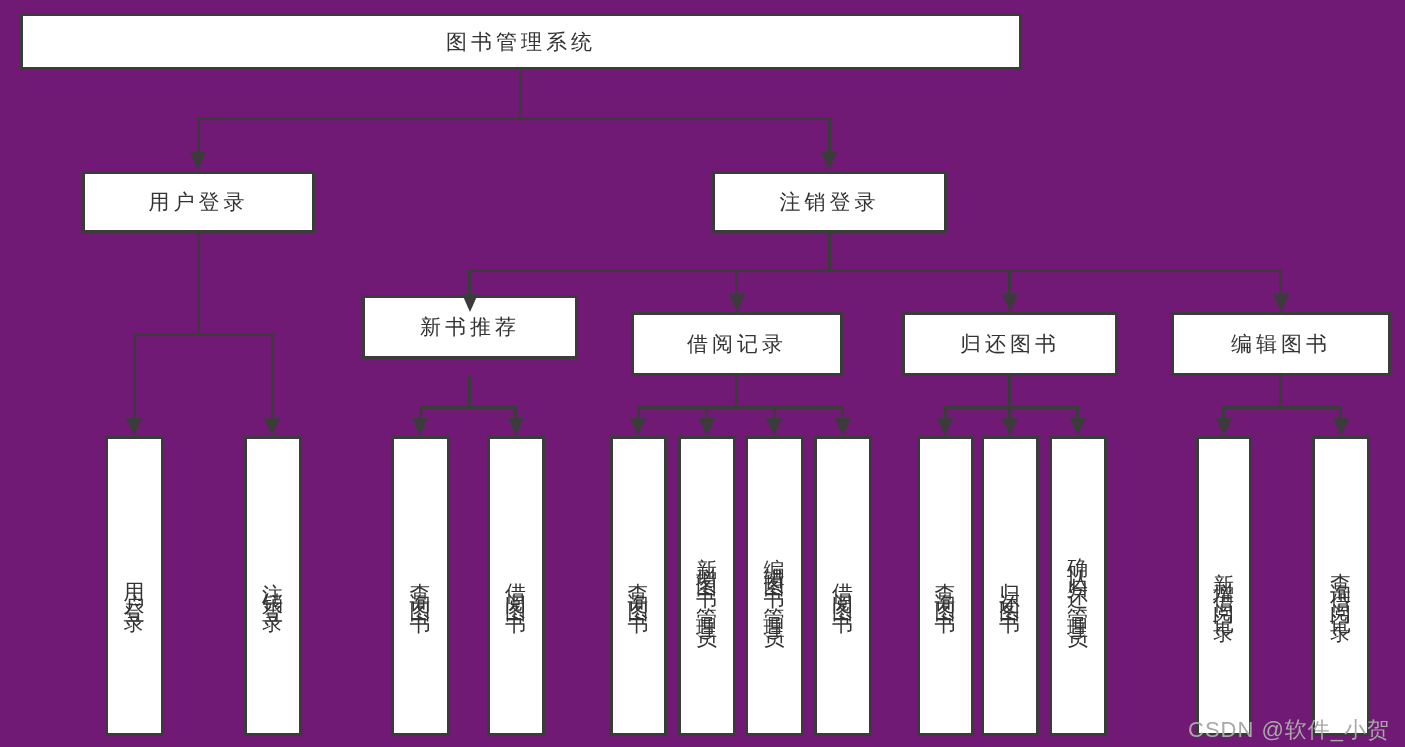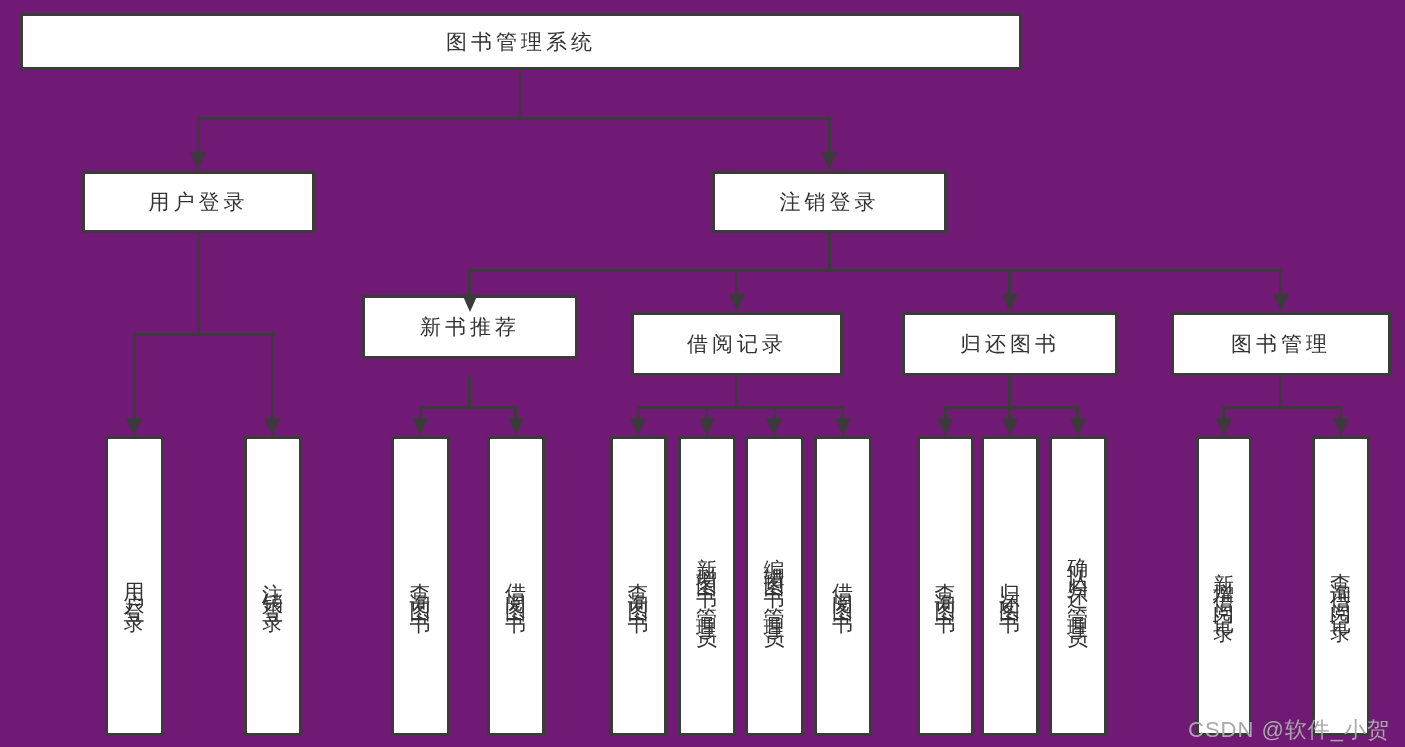--- a/index.html
+++ b/index.html
@@ -66,21 +66,21 @@
 
   <div class="hbox" style="left:631px;top:312px;width:212px;height:64px">
     <span>借阅记录</span>
   </div>
 
   <div class="hbox" style="left:902px;top:312px;width:216px;height:64px">
     <span>归还图书</span>
   </div>
 
   <div class="hbox" style="left:1171px;top:312px;width:220px;height:64px">
-    <span>图书管理</span>
+    <span>编辑图书</span>
   </div>
 
   <div class="leaf" style="left:105px;width:59px">
     <span>用户登录</span>
   </div>
   <div class="leaf" style="left:244px;width:58px">
     <span>注销登录</span>
   </div>
 
   <div class="leaf" style="left:391px;width:59px">

